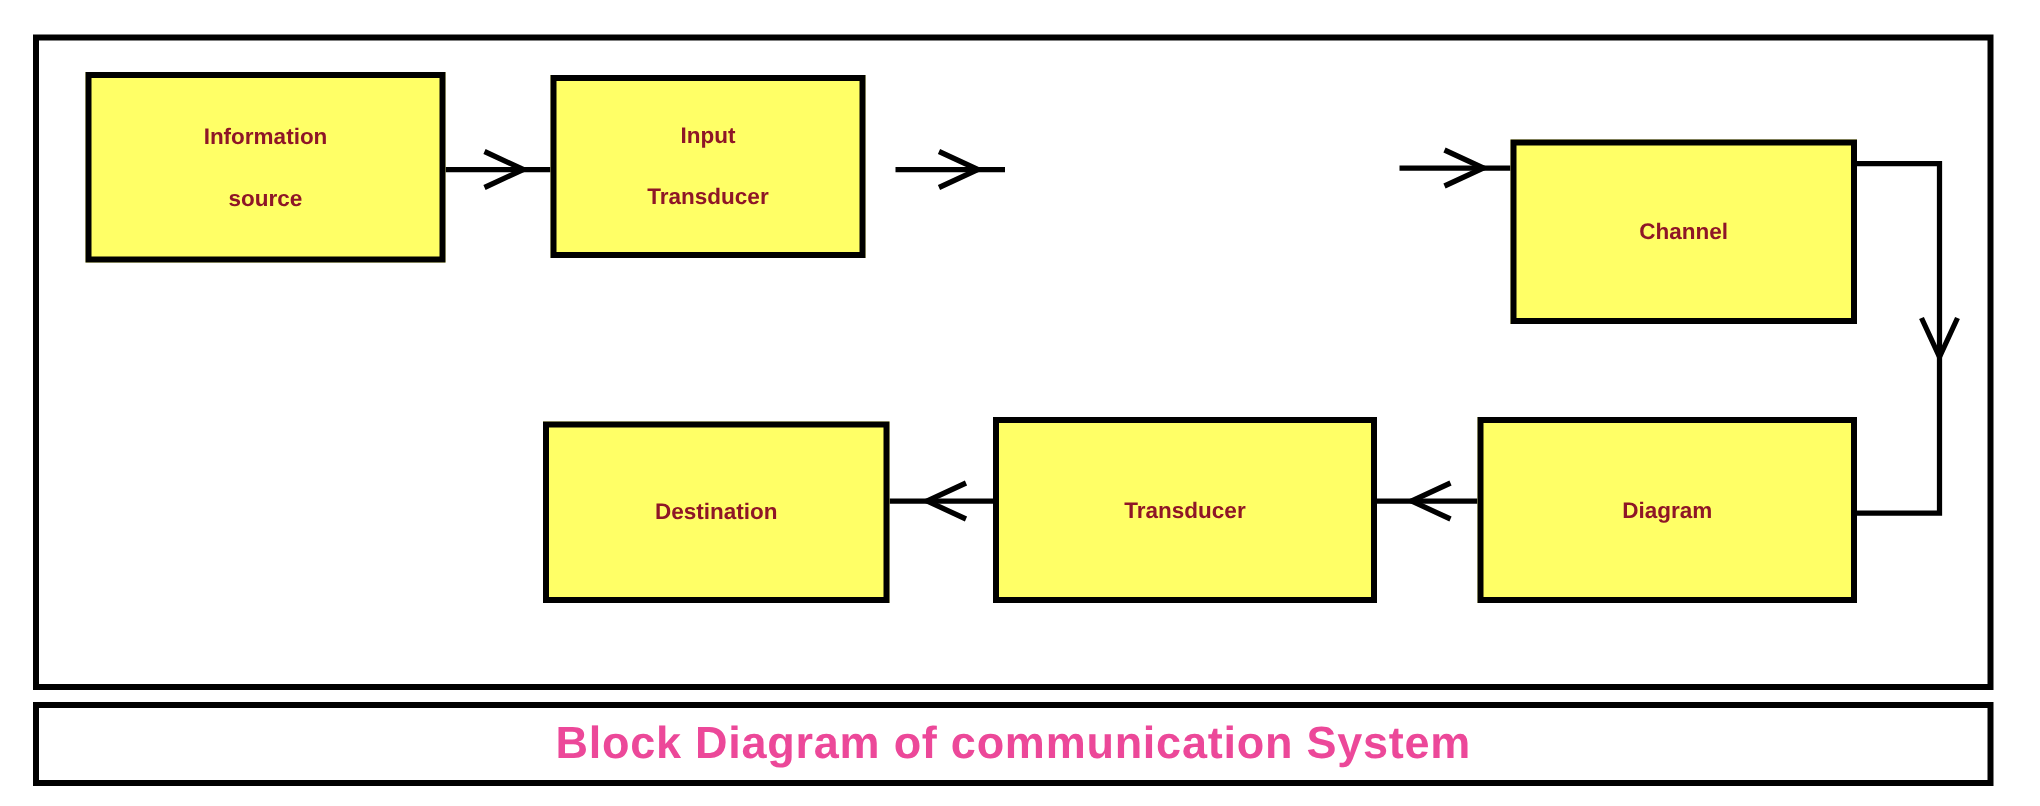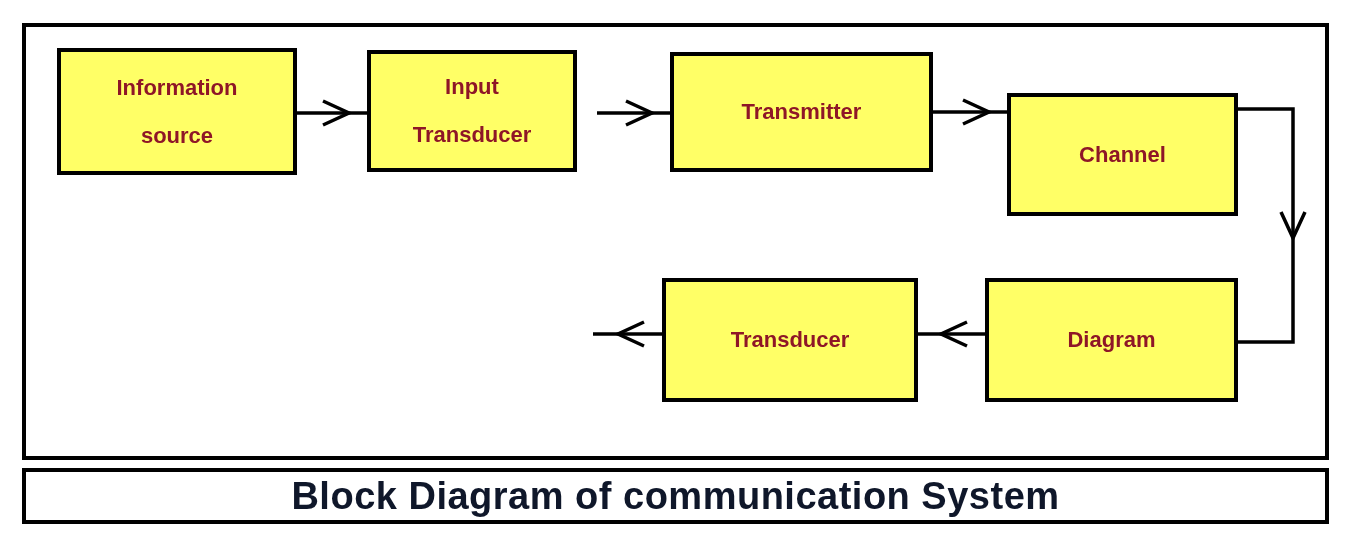--- a/index.html
+++ b/index.html
@@ -37,21 +37,21 @@
     position: absolute;
     background: #FFFF66;
     border: 4px solid #000000;
     box-sizing: border-box;
     display: flex;
     flex-direction: column;
     align-items: center;
     justify-content: center;
     gap: 26px;
     color: #8E1627;
-    font-size: 22px;
+    font-size: 15px;
     font-weight: 700;
     text-align: center;
     line-height: 1;
   }
   .block.single { gap: 0; }
   .b-info        { left: 57px;   top: 48px;  width: 240px; height: 127px; }
   .b-intrans     { left: 367px;  top: 50px;  width: 210px; height: 122px; }
   .b-transmitter { left: 670px;  top: 52px;  width: 263px; height: 120px; }
   .b-channel     { left: 1007px; top: 49px;  width: 231px; height: 123px; margin-top: 44px; }
   .b-destination { left: 362px;  top: 281px; width: 231px; height: 121px; }
@@ -63,22 +63,22 @@
     top: 468px;
     width: 1307px;
     height: 56px;
     border: 4px solid #000000;
     box-sizing: border-box;
     display: flex;
     align-items: center;
     justify-content: center;
   }
   .caption-text {
-    color: #0f172a;
-    font-size: 38px;
+    color: #ec4899;
+    font-size: 30px;
     font-weight: 700;
     letter-spacing: 0.5px;
     white-space: nowrap;
   }
   .connector {
     stroke: #000000;
     stroke-width: 3.5;
     fill: none;
     stroke-linejoin: miter;
     stroke-linecap: butt;
@@ -127,28 +127,28 @@
   <div class="block b-info">
     <span>Information</span>
     <span>source</span>
   </div>
 
   <div class="block b-intrans">
     <span>Input</span>
     <span>Transducer</span>
   </div>
 
-  <div class="block b-transmitter single">
-    <span>Transmitter</span>
-  </div>
 
   <div class="block b-channel single">
     <span>Channel</span>
   </div>
 
+  <div class="block b-destination single">
+    <span>Destination</span>
+  </div>
 
   <div class="block b-outtrans single">
     <span>Transducer</span>
   </div>
 
   <div class="block b-receiver single">
     <span>Diagram</span>
   </div>
 
   <div class="caption-frame">

